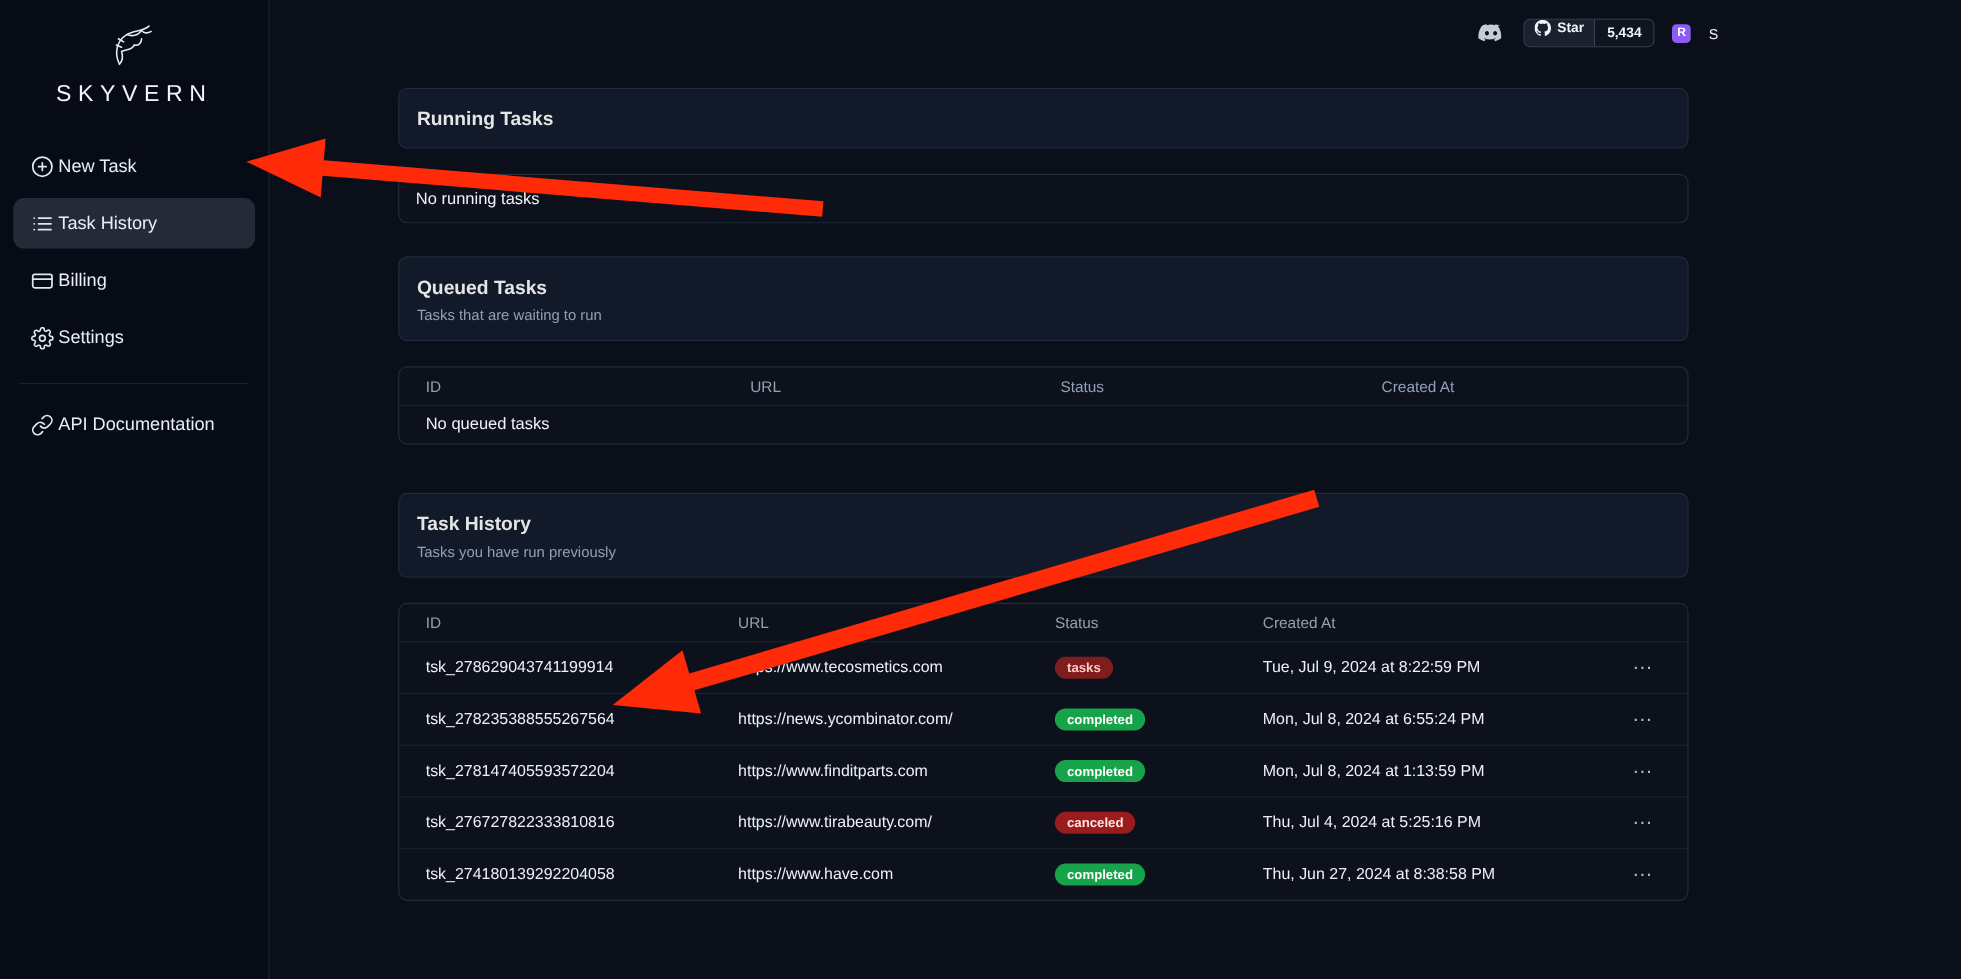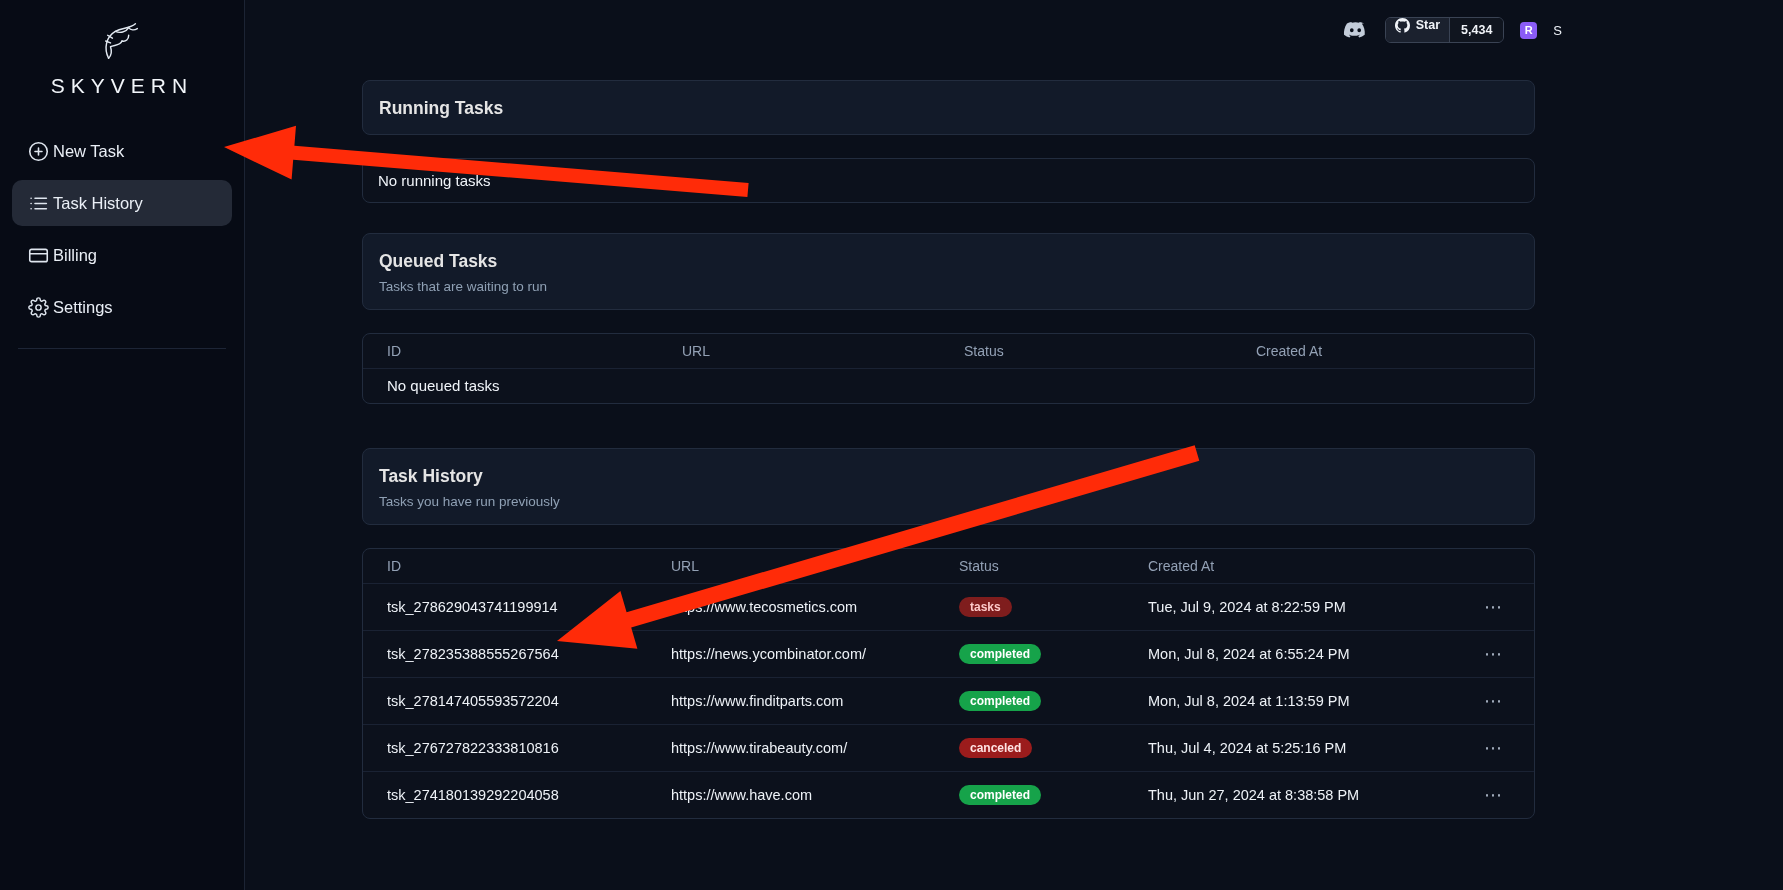--- a/index.html
+++ b/index.html
@@ -118,20 +118,29 @@
         <svg width="21" height="21" viewBox="0 0 24 24" fill="none" stroke="currentColor" stroke-width="1.7" stroke-linecap="round" stroke-linejoin="round">
             <circle cx="12" cy="12" r="3"></circle>
             <path d="M19.4 15a1.65 1.65 0 0 0 .33 1.82l.06.06a2 2 0 0 1 0 2.83 2 2 0 0 1-2.83 0l-.06-.06a1.65 1.65 0 0 0-1.82-.33 1.65 1.65 0 0 0-1 1.51V21a2 2 0 0 1-2 2 2 2 0 0 1-2-2v-.09A1.65 1.65 0 0 0 9 19.4a1.65 1.65 0 0 0-1.82.33l-.06.06a2 2 0 0 1-2.83 0 2 2 0 0 1 0-2.83l.06-.06a1.65 1.65 0 0 0 .33-1.82 1.65 1.65 0 0 0-1.51-1H3a2 2 0 0 1-2-2 2 2 0 0 1 2-2h.09A1.65 1.65 0 0 0 4.6 9a1.65 1.65 0 0 0-.33-1.82l-.06-.06a2 2 0 0 1 0-2.83 2 2 0 0 1 2.83 0l.06.06a1.65 1.65 0 0 0 1.82.33H9a1.65 1.65 0 0 0 1-1.51V3a2 2 0 0 1 2-2 2 2 0 0 1 2 2v.09a1.65 1.65 0 0 0 1 1.51 1.65 1.65 0 0 0 1.82-.33l.06-.06a2 2 0 0 1 2.83 0 2 2 0 0 1 0 2.83l-.06.06a1.65 1.65 0 0 0-.33 1.82V9a1.65 1.65 0 0 0 1.51 1H21a2 2 0 0 1 2 2 2 2 0 0 1-2 2h-.09a1.65 1.65 0 0 0-1.51 1z"></path>
           </svg>
       </span>
       <span>Settings</span>
     </div>
 
     <div class="side-divider"></div>
 
+    <div class="nav-item">
+      <span class="ico">
+        <svg width="21" height="21" viewBox="0 0 24 24" fill="none" stroke="currentColor" stroke-width="1.8" stroke-linecap="round" stroke-linejoin="round">
+            <path d="M10 13a5 5 0 0 0 7.54.54l3-3a5 5 0 0 0-7.07-7.07l-1.72 1.71"></path>
+            <path d="M14 11a5 5 0 0 0-7.54-.54l-3 3a5 5 0 0 0 7.07 7.07l1.71-1.71"></path>
+          </svg>
+      </span>
+      <span>API Documentation</span>
+    </div>
 
   </aside>
 
   <div class="main">
 
     <div class="topbar">
       <span class="discord">
         <svg viewBox="0 0 24 24" fill="currentColor">
             <path d="M19.6 5.8a16.5 16.5 0 0 0-4-1.3l-.3.7a12.3 12.3 0 0 0-6.6 0l-.3-.7c-1.4.2-2.7.7-4 1.3C2.2 9.2 1.5 12.5 1.8 15.8a16.6 16.6 0 0 0 4.9 2.5l.9-1.5c-.5-.2-1-.4-1.5-.7l.4-.4c2.9 1.4 6.1 1.4 9 0l.4.4c-.5.3-1 .5-1.5.7l.9 1.5c1.7-.5 3.3-1.3 4.9-2.5.4-3.8-.6-7.1-2.6-10zM8.7 13.6c-.9 0-1.6-.8-1.6-1.8s.7-1.8 1.6-1.8c.9 0 1.7.8 1.6 1.8 0 1-.7 1.8-1.6 1.8zm6.6 0c-.9 0-1.6-.8-1.6-1.8s.7-1.8 1.6-1.8c.9 0 1.7.8 1.6 1.8 0 1-.7 1.8-1.6 1.8z"></path>
           </svg>

